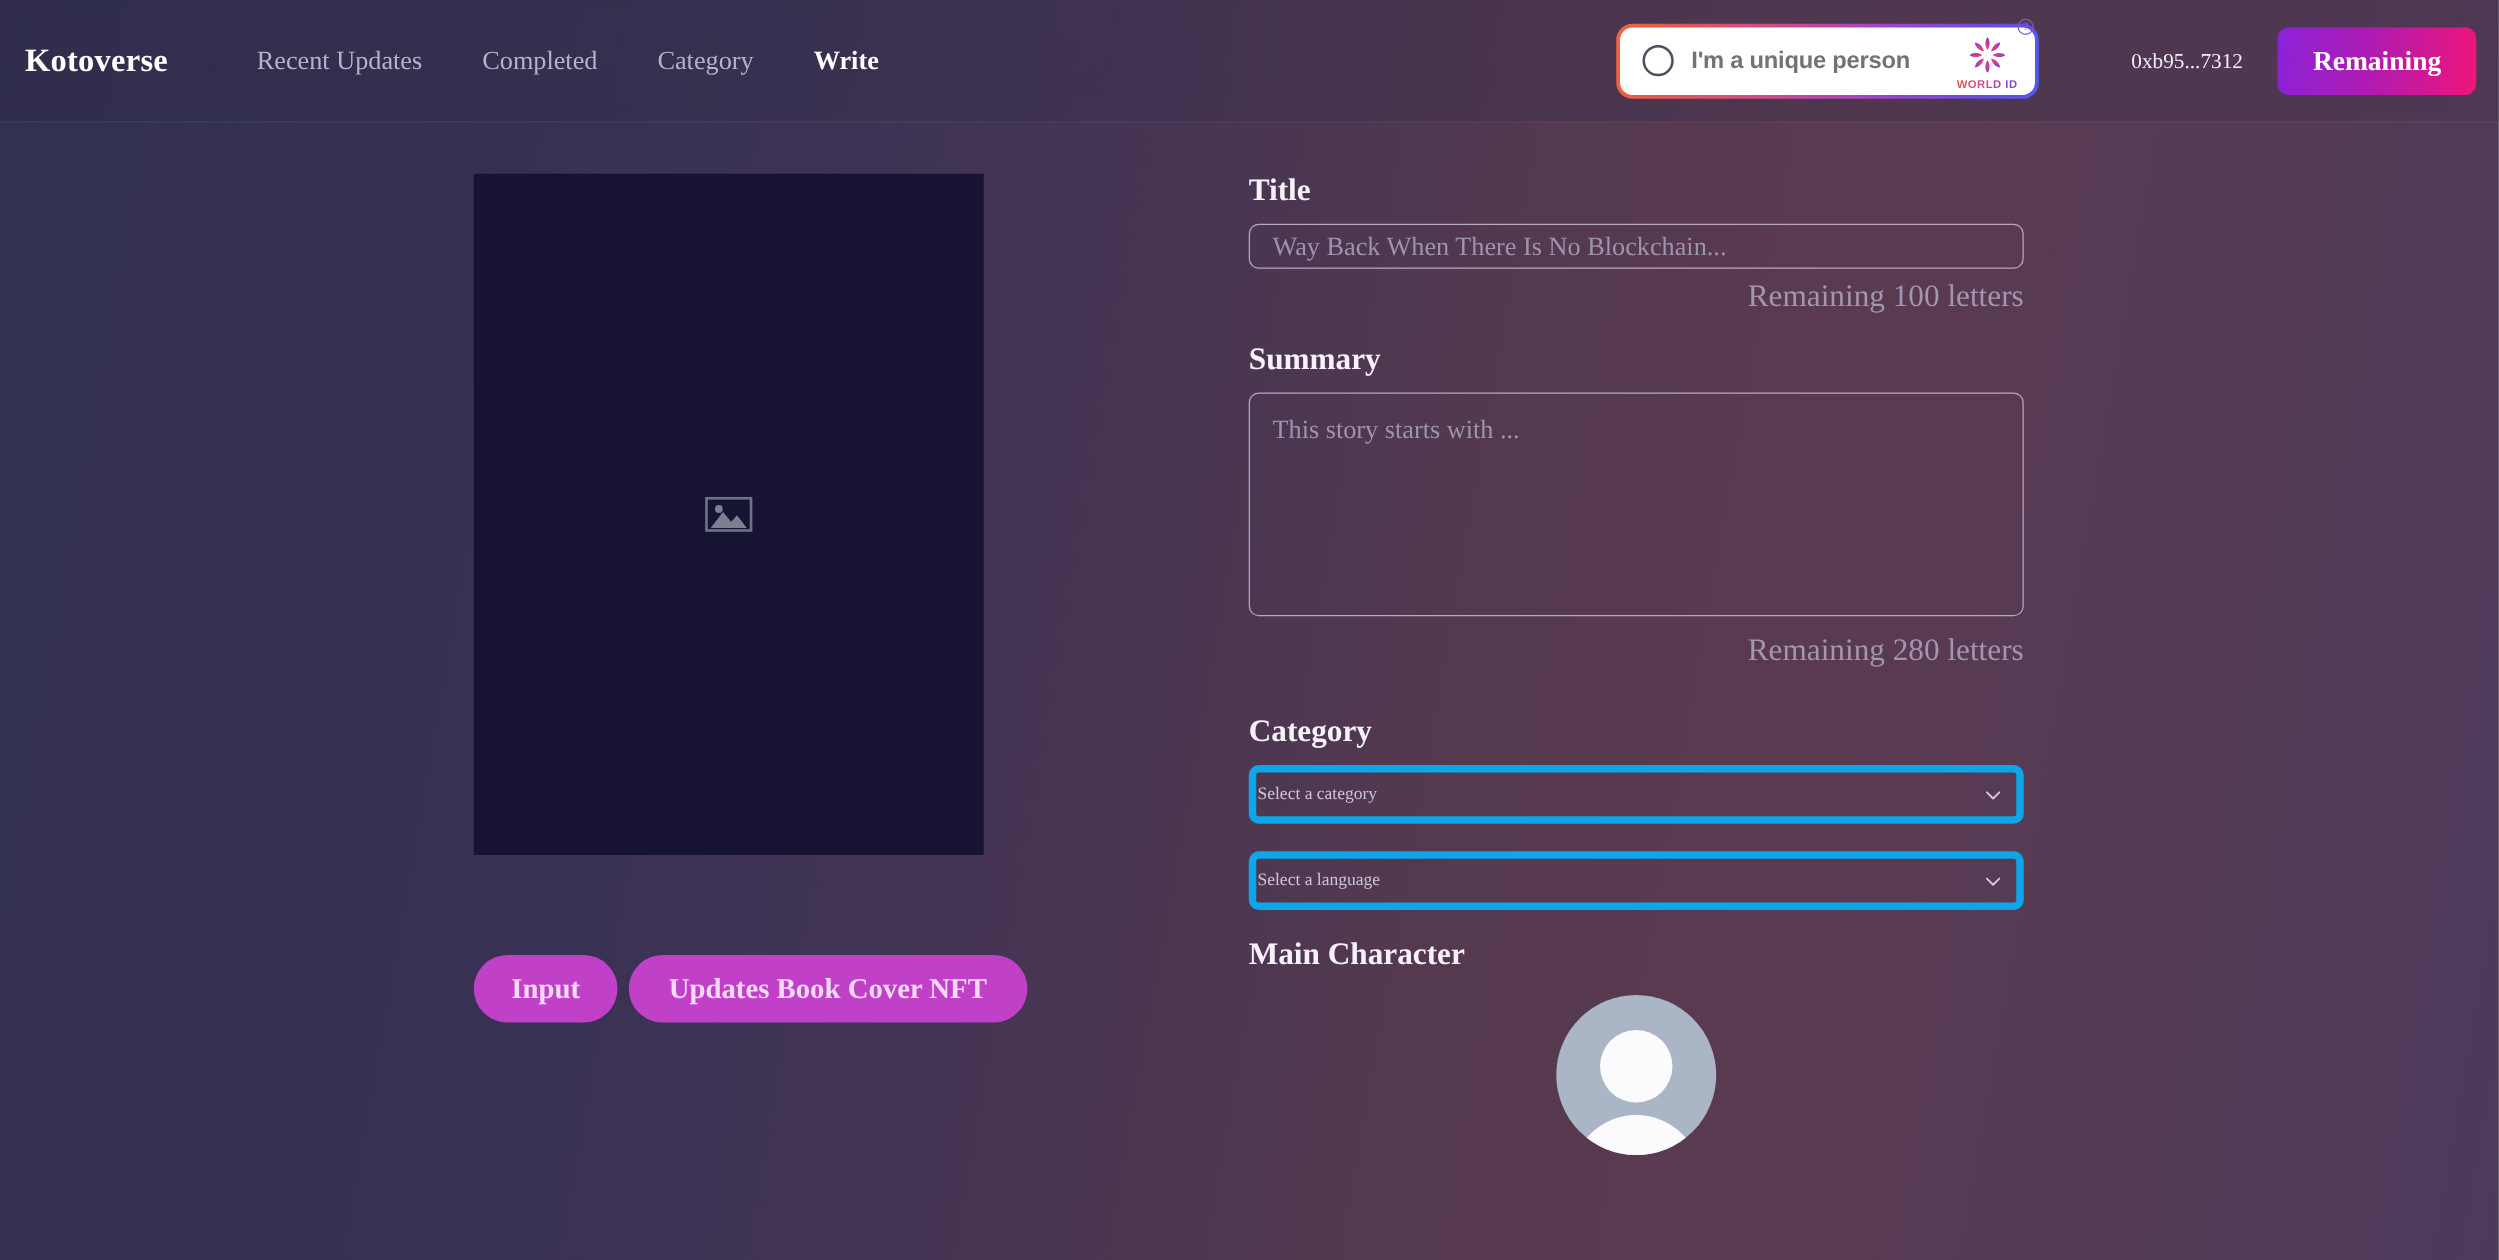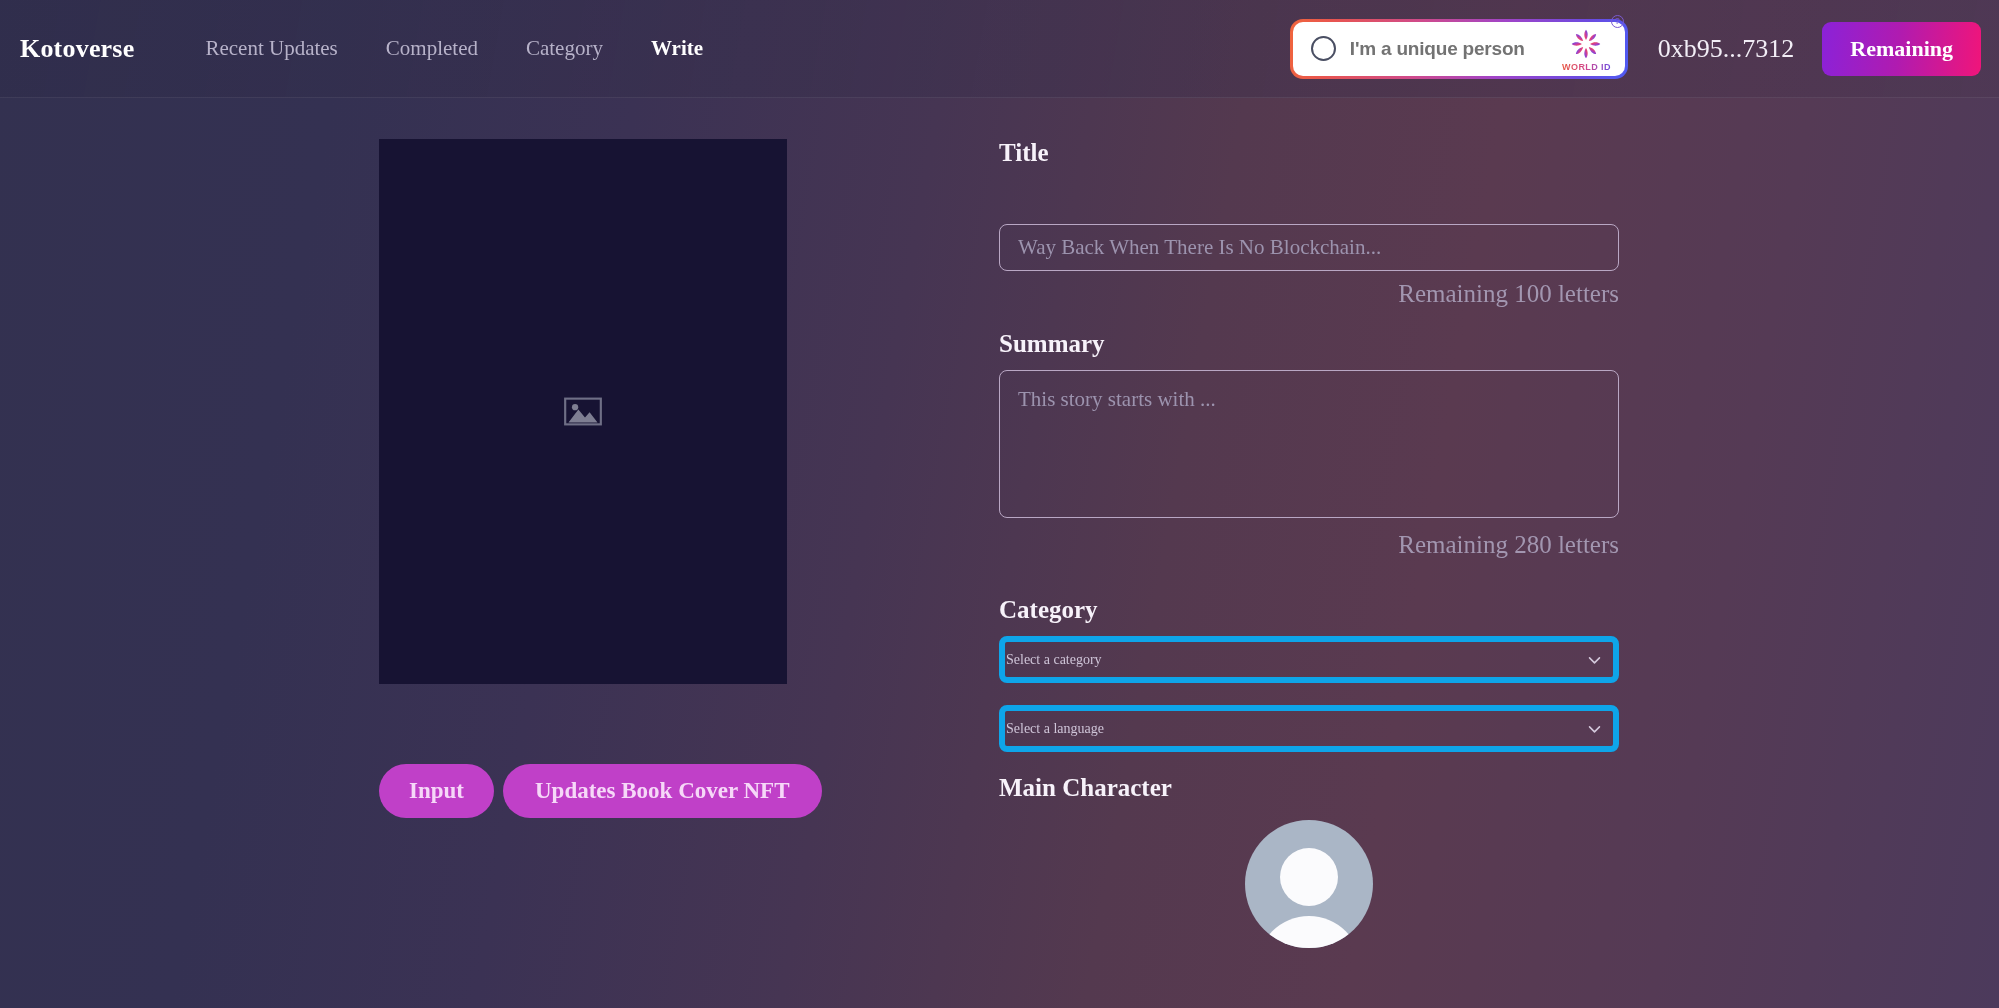--- a/index.html
+++ b/index.html
@@ -130,24 +130,25 @@
     border-radius: 50%;
     border: 1px solid #7b5ad0;
     color: #7b5ad0;
     font-family: "Liberation Sans", "DejaVu Sans", sans-serif;
     font-size: 9px;
     line-height: 11px;
     text-align: center;
   }
 
   .wallet-addr {
-    font-size: 26px;
+    font-size: 17px;
     color: #f2eef6;
     white-space: nowrap;
     margin-right: 28px;
+    margin-left: 44px;
   }
   .disconnect-btn {
     background: linear-gradient(95deg, #8b22d8 0%, #b01bb0 48%, #f0157a 100%);
     border: none;
     border-radius: 9px;
     color: #ffffff;
     font-family: "Liberation Serif", "DejaVu Serif", serif;
     font-size: 22px;
     font-weight: bold;
     padding: 14px 28px;
@@ -202,35 +203,34 @@
   .field { margin-bottom: 0; }
   .field-label {
     font-size: 25px;
     font-weight: bold;
     color: #f7f2fa;
     margin-bottom: 12px;
     display: block;
   }
   .text-input {
     width: 620px;
-    height: 47px;
+    height: 36px;
     background: transparent;
     border: 1px solid #b9a7c4;
     border-radius: 8px;
     color: #e7dfee;
     font-family: "Liberation Serif", "DejaVu Serif", serif;
     font-size: 21px;
     padding: 0 18px;
     outline: none;
-    margin-top: 45px;
   }
   .text-input::placeholder { color: #9c93ae; opacity: 1; }
   .text-area {
     width: 620px;
-    height: 148px;
+    height: 179px;
     background: transparent;
     border: 1px solid #b9a7c4;
     border-radius: 8px;
     color: #e7dfee;
     font-family: "Liberation Serif", "DejaVu Serif", serif;
     font-size: 21px;
     padding: 14px 18px;
     outline: none;
     resize: none;
     line-height: 1.4;

